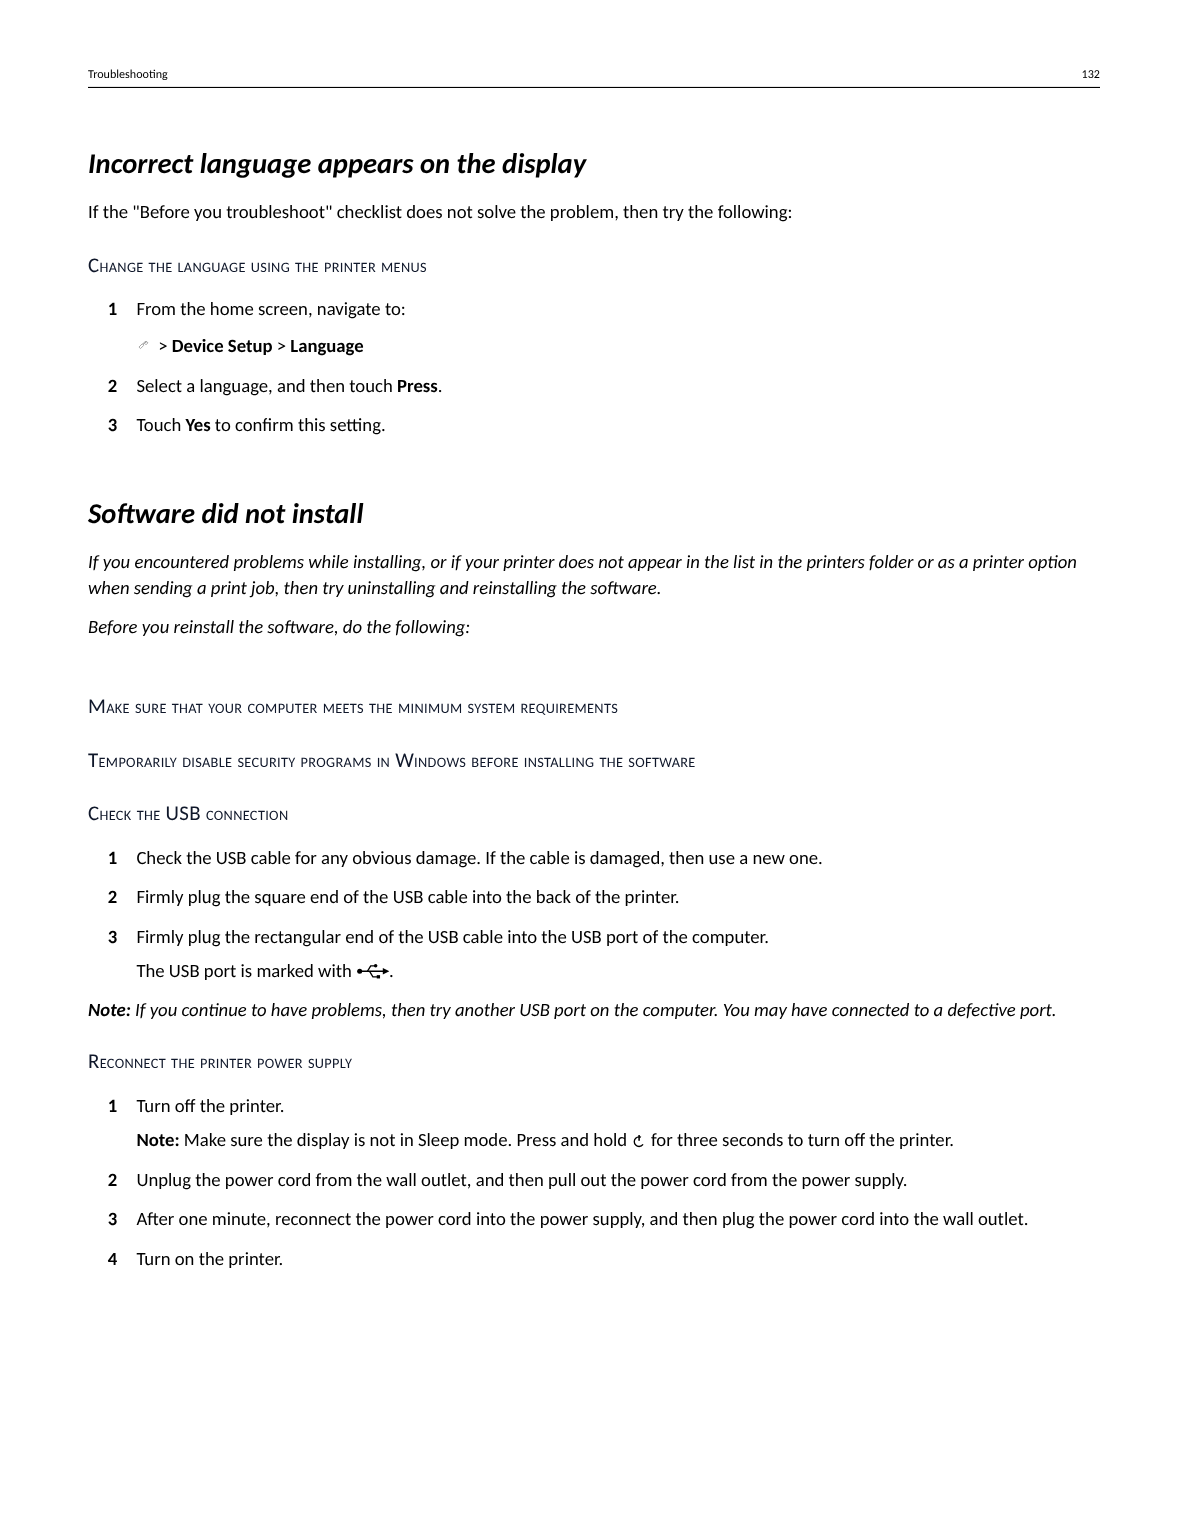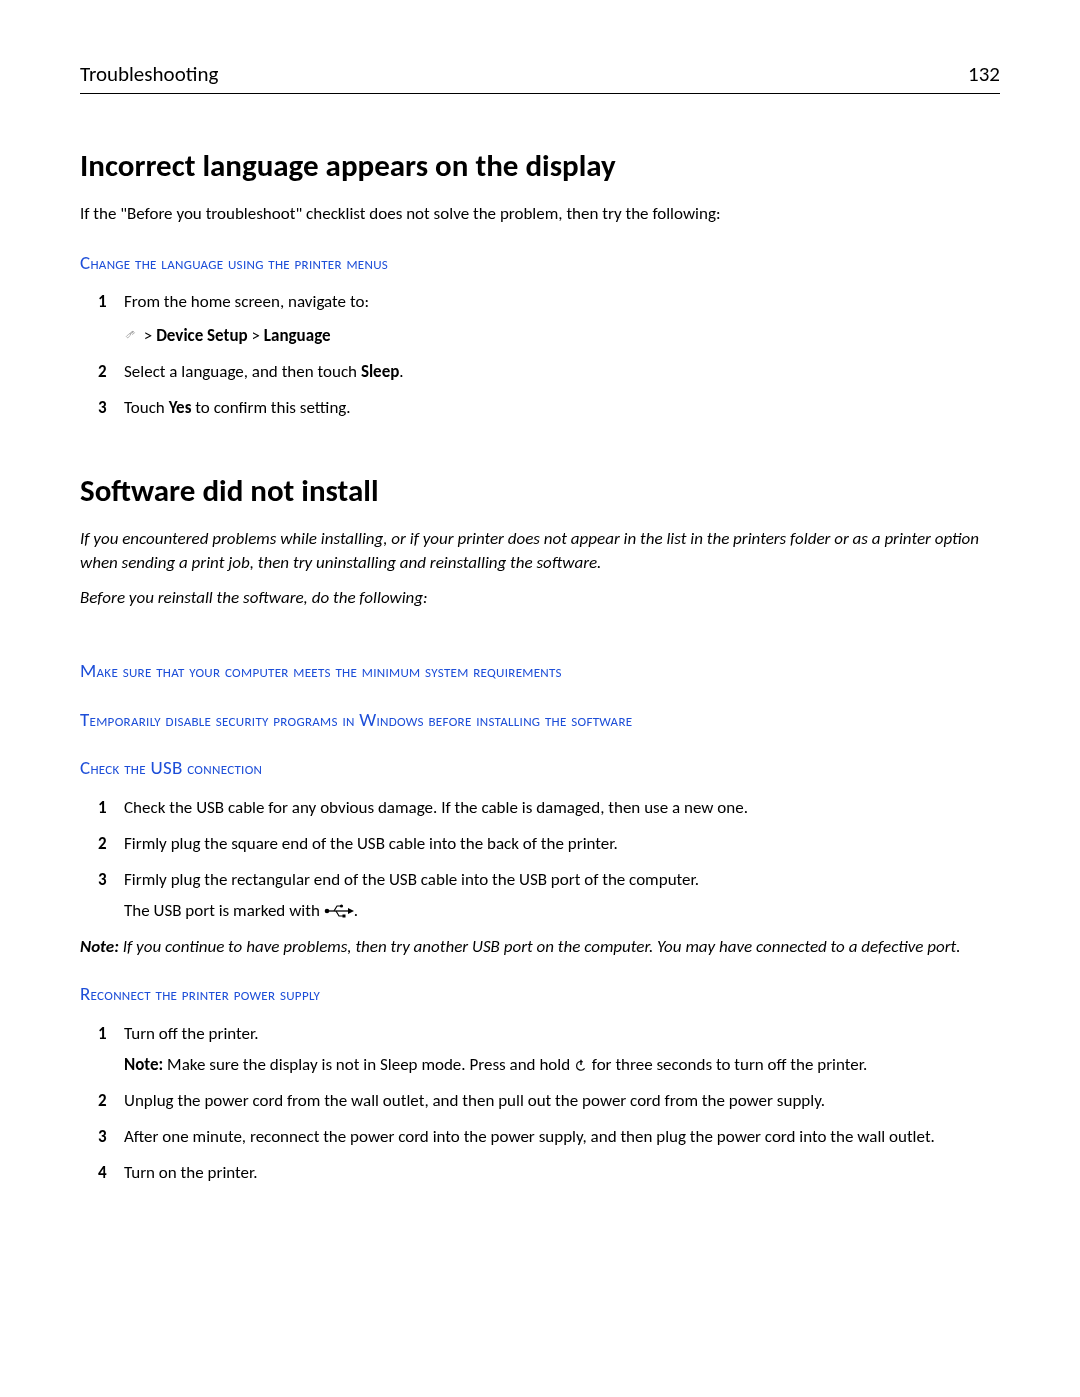--- a/index.html
+++ b/index.html
@@ -11,33 +11,34 @@
       width: 1080px;
       padding: 60px 80px;
       line-height: 1.4;
     }
     .header {
       display: flex;
       justify-content: space-between;
       border-bottom: 1px solid #000;
       padding-bottom: 4px;
       margin-bottom: 50px;
-      font-size: 21px;
+      font-size: 11px;
     }
     h2 {
       font-family: Calibri, Arial, sans-serif;
-      font-size: 31px;
+      font-size: 26px;
       font-weight: bold;
       margin-top: 8px;
       margin-bottom: 14px;
+      font-style: italic;
     }
     .intro { margin-bottom: 24px; }
     .sub {
       font-variant: small-caps;
-      color: #1d4ed8;
+      color: #0f172a;
       font-size: 19px;
       margin-top: 22px;
       margin-bottom: 14px;
       letter-spacing: 0.3px;
     }
     ol.steps {
       list-style: none;
       margin-left: 18px;
       margin-bottom: 10px;
     }
@@ -102,21 +103,21 @@
           </svg>
       </span>
       <span> &gt; </span>
       <b>Device Setup</b>
       <span> &gt; </span>
       <b>Language</b>
     </div>
   </li>
   <li>
     <span class="num">2</span>
-    <span>Select a language, and then touch </span><b>Sleep</b><span>.</span>
+    <span>Select a language, and then touch </span><b>Press</b><span>.</span>
   </li>
   <li>
     <span class="num">3</span>
     <span>Touch </span><b>Yes</b><span> to confirm this setting.</span>
   </li>
 </ol>
 
 <h2 style="margin-top:50px">Software did not install</h2>
 <p class="para">If you encountered problems while installing, or if your printer does not appear in the list in the printers folder or as a printer option when sending a print job, then try uninstalling and reinstalling the software.</p>
 <p class="para">Before you reinstall the software, do the following:</p>

